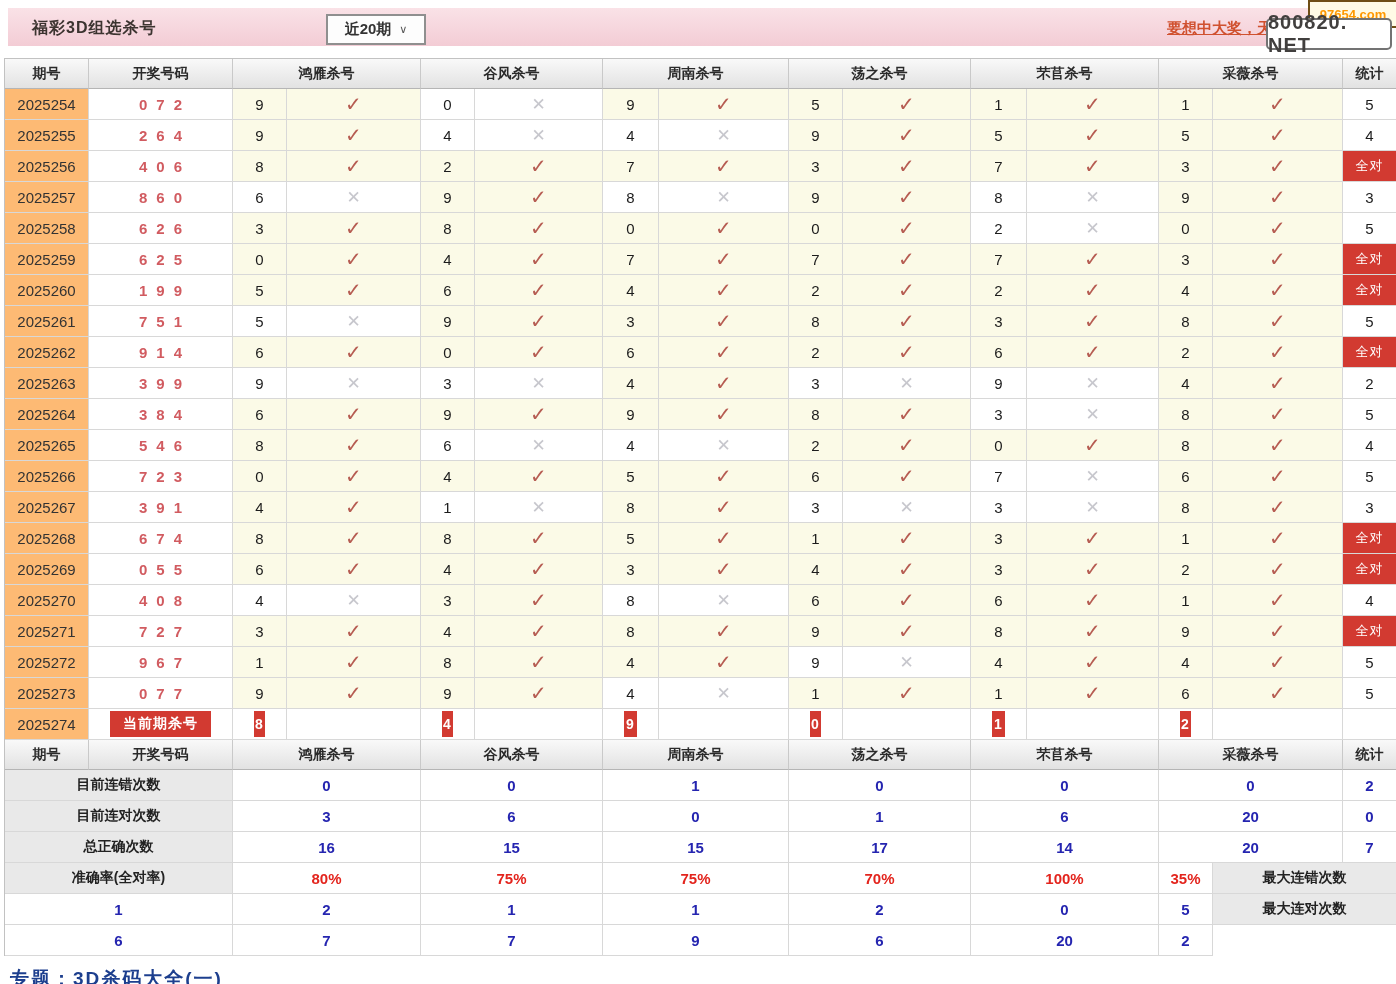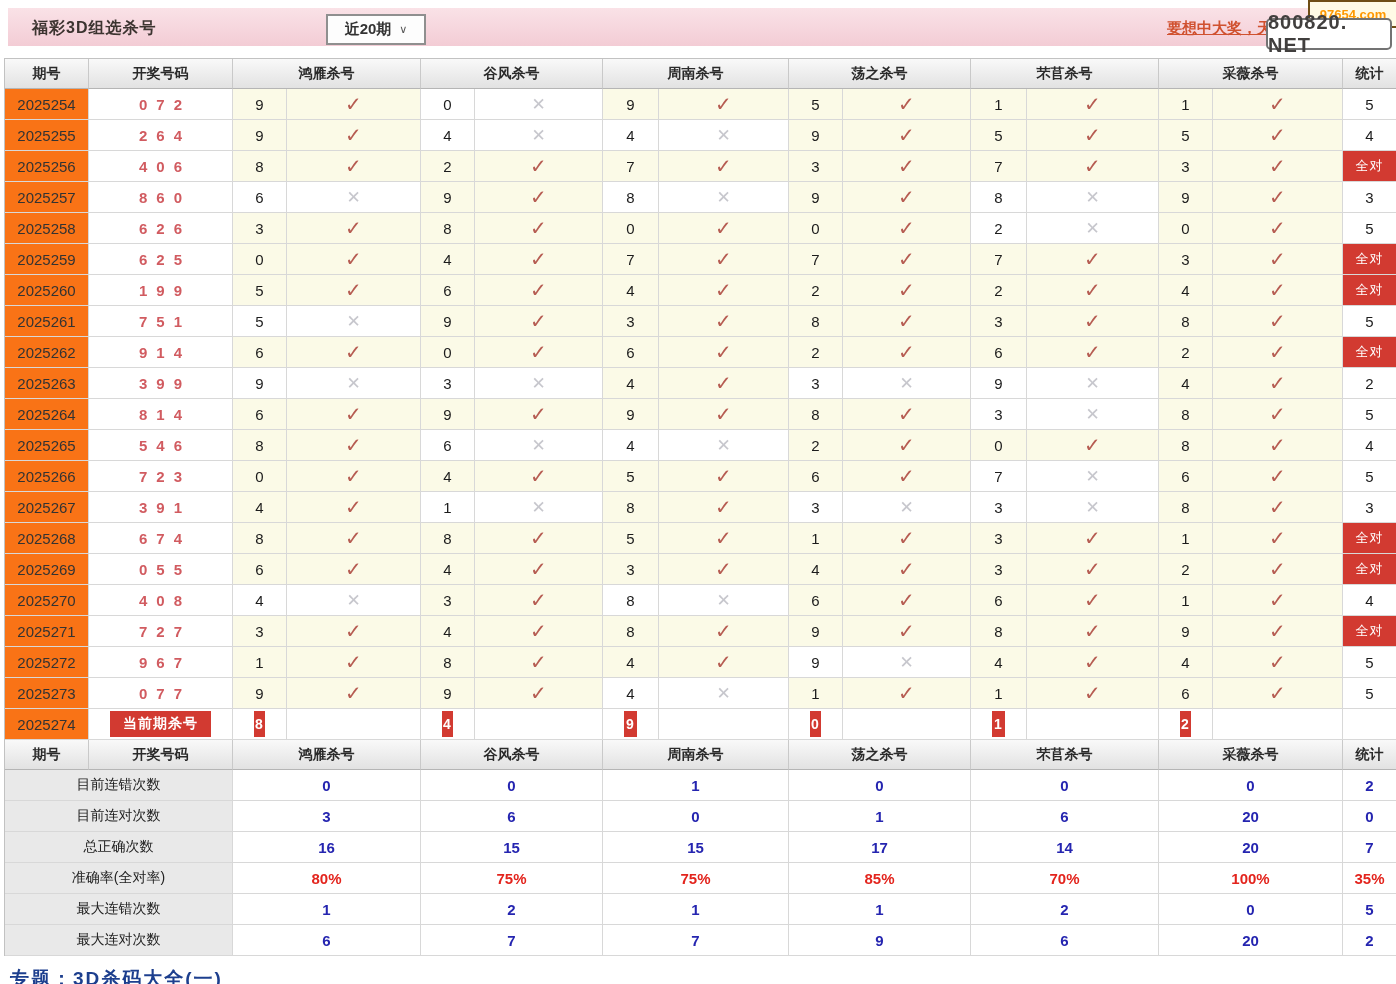--- a/index.html
+++ b/index.html
@@ -49,33 +49,33 @@
   .c{
     height:31px;display:flex;align-items:center;justify-content:center;
     border-right:1px solid #d8d8d8;border-bottom:1px solid #d8d8d8;
     font-size:15px;color:#1c1c1c;background:#fff;box-sizing:border-box;
   }
   .hdr{
     height:30px;background:linear-gradient(#f9f9f9,#e2e2e2);
     font-size:14px;font-weight:bold;color:#2a2a2a;
     border-bottom:1px solid #b5b5b5;border-right:1px solid #c9c9c9;
   }
-  .period{background:#f97316;color:#333;}
+  .period{background:#fdba74;color:#333;}
   .draw{color:#d15b60;font-weight:bold;letter-spacing:9px;text-indent:9px;}
   .num.ok,.mark.ok{background:#fbfae7;}
   .mark .glyph{line-height:1;}
   .mark.ok .glyph{color:#b65c52;font-size:20px;}
   .mark.no .glyph{color:#c7c7cd;font-size:17px;}
   .stat{font-size:15px;}
   .stat.all{background:#d23a31;color:#fff;font-weight:normal;font-size:13px;letter-spacing:1px;}
   .curred{
     background:#d23a31;background-clip:content-box;padding:2px 21px;
     color:#fff;font-weight:bold;font-size:14px;letter-spacing:1px;
   }
-  .slabel{background:#e9e9e9;font-size:14px;font-weight:normal;color:#222;}
+  .slabel{background:#e9e9e9;font-size:14px;font-weight:bold;color:#222;}
   .sval,.stotal{color:#2525b0;font-weight:bold;}
   .sval.red,.stotal.red{color:#e3241d;}
   .span2{grid-column:span 2;}
   
   .footer-partial{
     position:absolute;left:10px;top:966px;font-size:19px;font-weight:bold;
     color:#1d3f8e;letter-spacing:2px;white-space:nowrap;
   }
 </style>
 </head>
@@ -366,21 +366,21 @@
     <div class="c num">9</div>
     <div class="c mark no">
       <span class="glyph">✕</span>
     </div>
     <div class="c num ok">4</div>
     <div class="c mark ok">
       <span class="glyph">✓</span>
     </div>
     <div class="c stat">2</div>
     <div class="c period">2025264</div>
-    <div class="c draw">814</div>
+    <div class="c draw">384</div>
     <div class="c num ok">6</div>
     <div class="c mark ok">
       <span class="glyph">✓</span>
     </div>
     <div class="c num ok">9</div>
     <div class="c mark ok">
       <span class="glyph">✓</span>
     </div>
     <div class="c num ok">9</div>
     <div class="c mark ok">
@@ -687,21 +687,20 @@
     <div class="c sval span2">15</div>
     <div class="c sval span2">15</div>
     <div class="c sval span2">17</div>
     <div class="c sval span2">14</div>
     <div class="c sval span2">20</div>
     <div class="c stotal">7</div>
     <div class="c slabel span2">准确率(全对率)</div>
     <div class="c sval red span2">80%</div>
     <div class="c sval red span2">75%</div>
     <div class="c sval red span2">75%</div>
-    <div class="c sval red span2">85%</div>
     <div class="c sval red span2">70%</div>
     <div class="c sval red span2">100%</div>
     <div class="c stotal red">35%</div>
     <div class="c slabel span2">最大连错次数</div>
     <div class="c sval span2">1</div>
     <div class="c sval span2">2</div>
     <div class="c sval span2">1</div>
     <div class="c sval span2">1</div>
     <div class="c sval span2">2</div>
     <div class="c sval span2">0</div>

